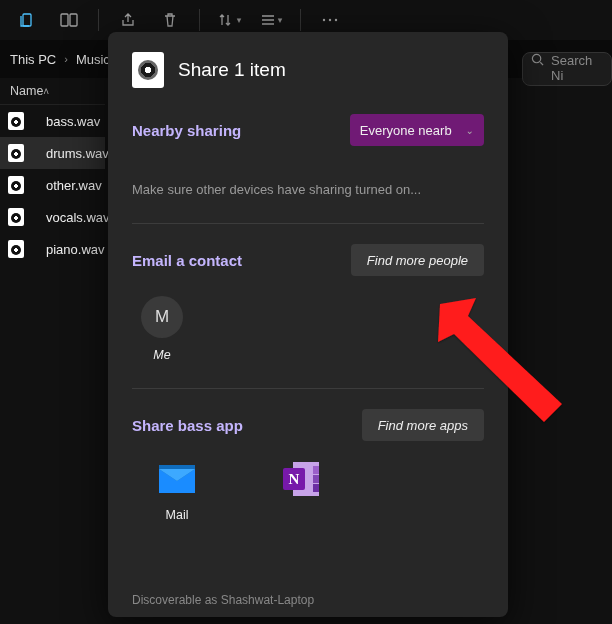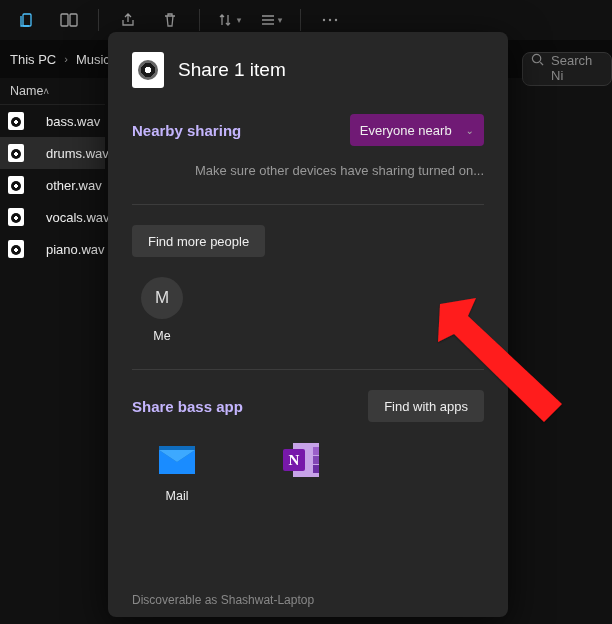--- a/index.html
+++ b/index.html
@@ -105,35 +105,35 @@
   .share-title { font-size:19px; font-weight:400; color:#fff;}
   .section-row { display:flex; align-items:center; justify-content:space-between; }
   .section-label { font-size:15px; font-weight:600; color:#c4b5fd;}
   .dropdown {
     background:#701a75; border-radius:4px;
     height:32px; padding:0 10px;
     display:flex; align-items:center; gap:14px;
     font-size:13px; color:#eee;
   }
   .dropdown .chev { font-size:10px; color:#aaa;}
-  .hint { font-size:13px; color:#999; margin-top:17px;text-align:right;}
+  .hint { font-size:13px; color:#999; margin-top:36px;}
   .divider { height:1px; background:#3c3c3c; margin:26px 0 20px 0;}
   .btn {
     background:#3a3a3a; border-radius:4px;
     height:32px; padding:8px 16px;
     display:flex; align-items:center;
-    font-size:13px; color:#eee;
+    font-size:13px; color:#eee;font-style:italic;
   }
   .contact { display:flex; flex-direction:column; align-items:center; width:60px; margin-top:20px;}
   .avatar {
     width:42px; height:42px; border-radius:50%;
     background:#3a3a3a; display:flex; align-items:center; justify-content:center;
     font-size:17px; color:#ddd;
   }
-  .contact-label { font-size:12.5px; color:#eee; margin-top:10px;}
+  .contact-label { font-size:12.5px; color:#eee; margin-top:10px;font-style:italic;}
   .apps { display:flex; gap:34px; margin-top:20px;}
   .app { display:flex; flex-direction:column; align-items:center; width:90px;}
   .app-icon { width:36px; height:36px; display:flex; align-items:center; justify-content:center;}
   .app-label { font-size:12.5px; color:#eee; margin-top:10px; text-align:center; line-height:1.3;}
   .discoverable { font-size:12px; color:#888; margin-top:auto; padding-top:14px;}
   .arrow {
     position:absolute;
     left:432px; top:296px;
     pointer-events:none;
   }
@@ -244,37 +244,38 @@
     <div class="dropdown">
       <span>Everyone nearb</span>
       <span class="chev">⌄</span>
     </div>
   </div>
   <div class="hint">Make sure other devices have sharing turned on...</div>
 
   <div class="divider"></div>
 
   <div class="section-row">
+    <div class="section-label">Email a contact</div>
     <div class="btn">
       <span>Find more people</span>
     </div>
   </div>
   <div class="contact">
     <div class="avatar">
         <span>M</span>
       </div>
     <div class="contact-label">Me</div>
   </div>
 
   <div class="divider"></div>
 
   <div class="section-row">
     <div class="section-label">Share bass app</div>
     <div class="btn">
-      <span>Find with apps</span>
+      <span>Find more apps</span>
     </div>
   </div>
   <div class="apps">
     <div class="app">
       <div class="app-icon">
         <svg width="36" height="28" viewBox="0 0 36 28">
             <rect width="36" height="28" fill="#0f6cbd"></rect>
             <path d="M0 4l18 12L36 4v24H0z" fill="#1a8cff"></path>
             <path d="M0 4h36L18 16z" fill="#3da9ff"></path>
           </svg>

